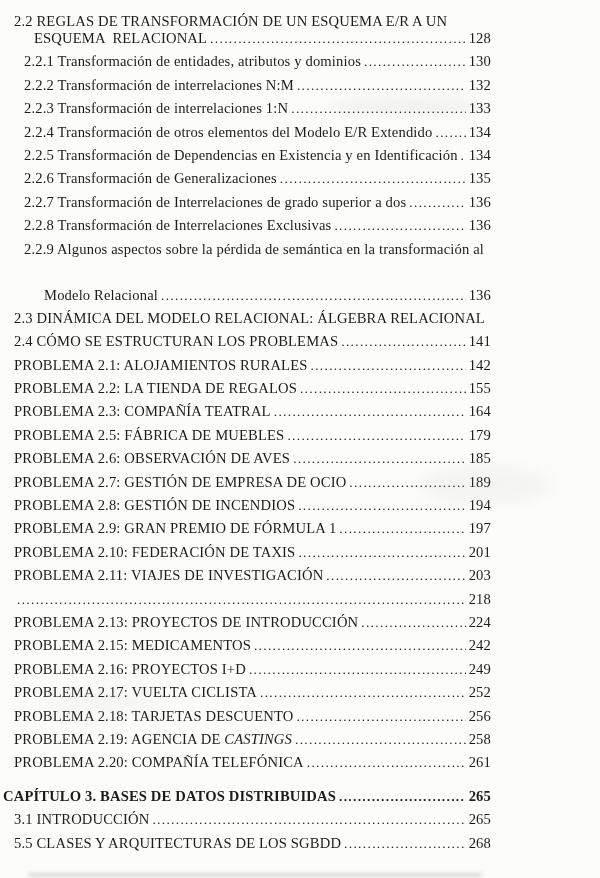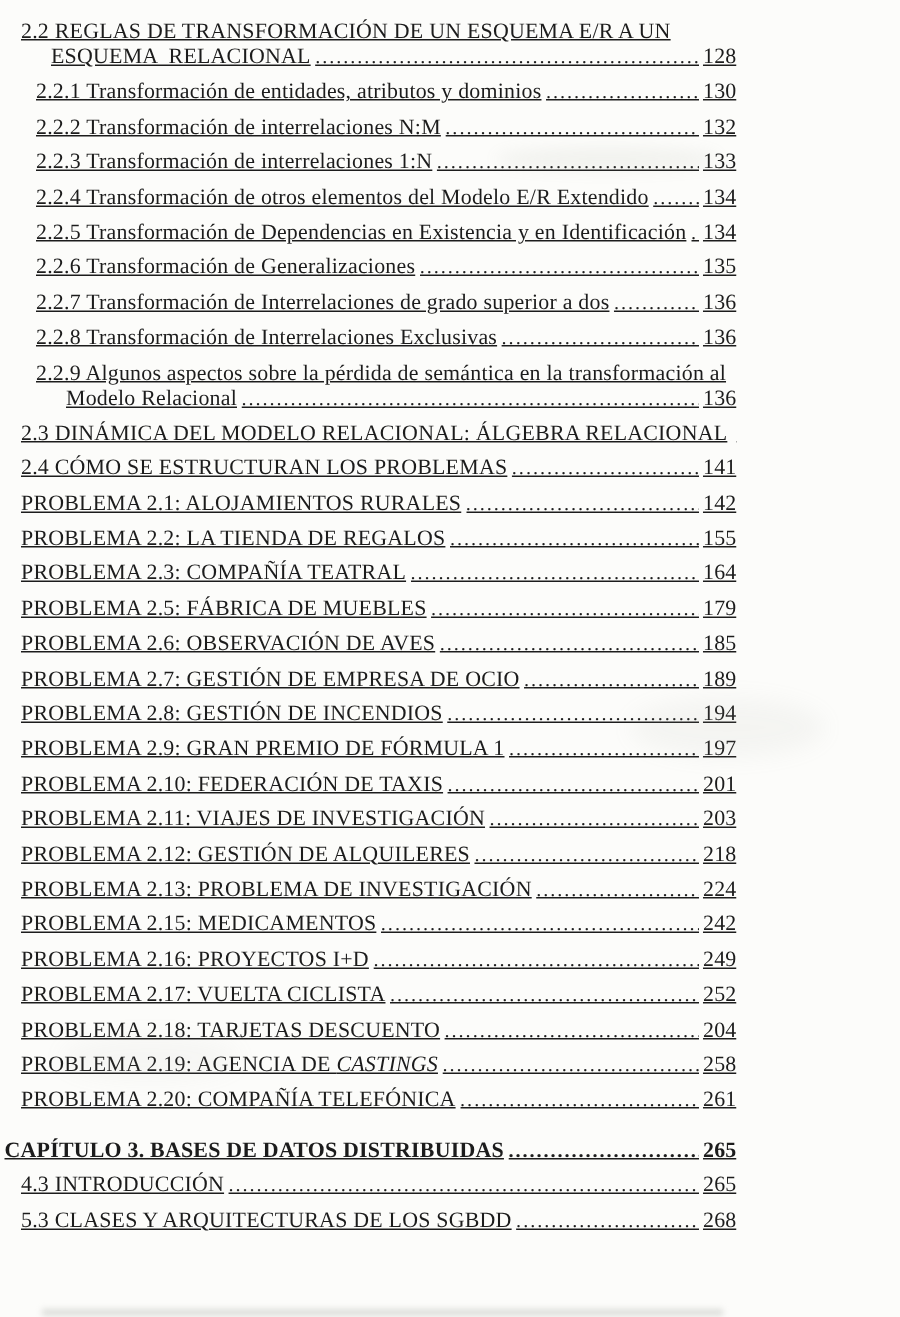--- a/index.html
+++ b/index.html
@@ -7,39 +7,38 @@
     width: 600px; height: 878px; overflow: hidden;
     background: var(--bg, #fcfcfa);
     color: var(--fg, #1c1c1c);
     font-family: "Liberation Serif", serif;
   }
   #doc {
     position: relative;
     width: 504px; height: 878px;
     box-sizing: border-box;
     padding: 12px 13px 0 0;
-    text-decoration: underline;
   }
   .row {
     display: flex;
     align-items: baseline;
     height: 23.4px;
     font-size: 14.6px;
     line-height: 18px;
     letter-spacing: 0.15px;
     overflow: hidden;
   }
   .row.tight { height: 17px; }
   .row.gap   { margin-top: 10px; }
   .row.bold  { font-weight: bold; justify-content: space-between; }
   .ind-chapter { padding-left: 3px;  }
   .ind-section { padding-left: 14px; }
   .ind-sub     { padding-left: 24px; justify-content: space-between; }
   .ind-cont1   { padding-left: 34px; }
-  .ind-cont2   { padding-left: 44px; }
+  .ind-cont2   { padding-left: 44px; margin-top: 29px; }
   .t  { white-space: pre; flex: 0 0 auto; }
   .it { font-style: italic; }
   .leader {
     flex: 1 1 auto;
     overflow: hidden;
     white-space: nowrap;
     margin-left: 3px;
     min-width: 0;
   }
   .leader::after {
@@ -206,27 +205,26 @@
         <span class="leader"></span>
         <span class="p">201</span>
       </div>
       <div class="row ind-section">
         <span class="t">PROBLEMA 2.11: VIAJES DE INVESTIGACIÓN</span>
         <span class="t it"></span>
         <span class="leader"></span>
         <span class="p">203</span>
       </div>
       <div class="row ind-section">
-        <span class="t">PROBLEMA 2.12: GESTIÓN DE ALQUILERES</span>
         <span class="t it"></span>
         <span class="leader"></span>
         <span class="p">218</span>
       </div>
       <div class="row ind-section">
-        <span class="t">PROBLEMA 2.13: PROBLEMA DE INVESTIGACIÓN</span>
+        <span class="t">PROBLEMA 2.13: PROYECTOS DE INTRODUCCIÓN</span>
         <span class="t it"></span>
         <span class="leader"></span>
         <span class="p">224</span>
       </div>
       <div class="row ind-section">
         <span class="t">PROBLEMA 2.15: MEDICAMENTOS</span>
         <span class="t it"></span>
         <span class="leader"></span>
         <span class="p">242</span>
       </div>
@@ -239,48 +237,48 @@
       <div class="row ind-section">
         <span class="t">PROBLEMA 2.17: VUELTA CICLISTA</span>
         <span class="t it"></span>
         <span class="leader"></span>
         <span class="p">252</span>
       </div>
       <div class="row ind-section">
         <span class="t">PROBLEMA 2.18: TARJETAS DESCUENTO</span>
         <span class="t it"></span>
         <span class="leader"></span>
-        <span class="p">204</span>
+        <span class="p">256</span>
       </div>
       <div class="row ind-section">
         <span class="t">PROBLEMA 2.19: AGENCIA DE </span>
         <span class="t it">CASTINGS</span>
         <span class="leader"></span>
         <span class="p">258</span>
       </div>
       <div class="row ind-section">
         <span class="t">PROBLEMA 2.20: COMPAÑÍA TELEFÓNICA</span>
         <span class="t it"></span>
         <span class="leader"></span>
         <span class="p">261</span>
       </div>
       <div class="row ind-chapter gap bold">
         <span class="t">CAPÍTULO 3. BASES DE DATOS DISTRIBUIDAS</span>
         <span class="t it"></span>
         <span class="leader"></span>
         <span class="p">265</span>
       </div>
       <div class="row ind-section">
-        <span class="t">4.3 INTRODUCCIÓN</span>
+        <span class="t">3.1 INTRODUCCIÓN</span>
         <span class="t it"></span>
         <span class="leader"></span>
         <span class="p">265</span>
       </div>
       <div class="row ind-section">
-        <span class="t">5.3 CLASES Y ARQUITECTURAS DE LOS SGBDD</span>
+        <span class="t">5.5 CLASES Y ARQUITECTURAS DE LOS SGBDD</span>
         <span class="t it"></span>
         <span class="leader"></span>
         <span class="p">268</span>
       </div>
     </div>
   <div class="artifact artifact-smudge1"></div>
   <div class="artifact artifact-smudge2"></div>
   <div class="artifact artifact-smudge3"></div>
   <div class="artifact artifact-bottom"></div>
 </main>

